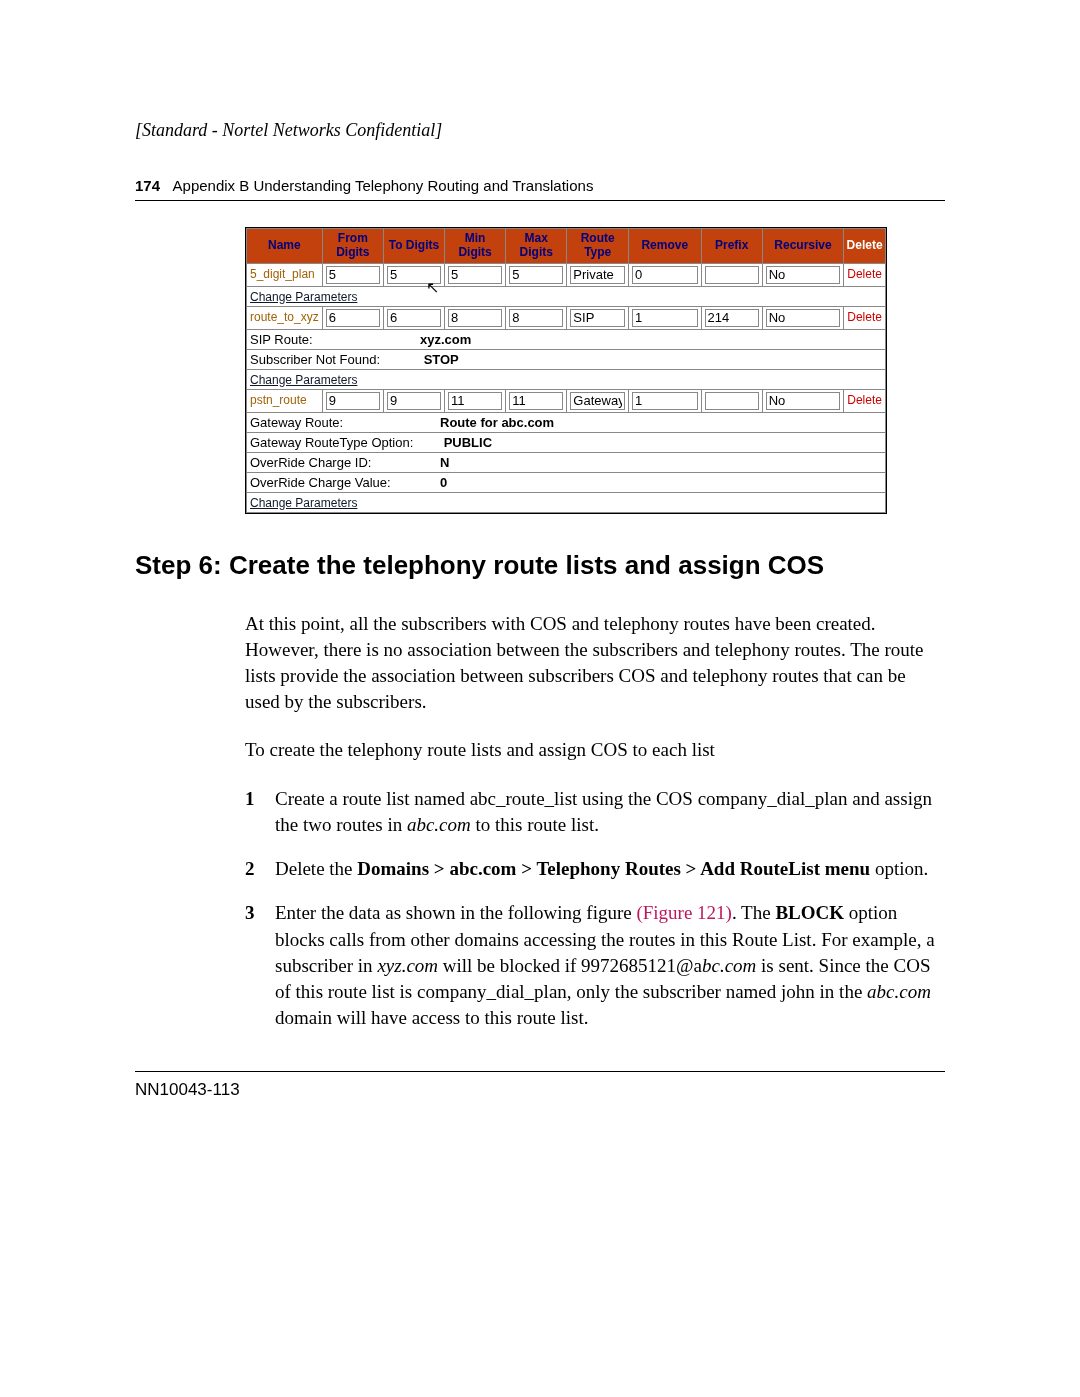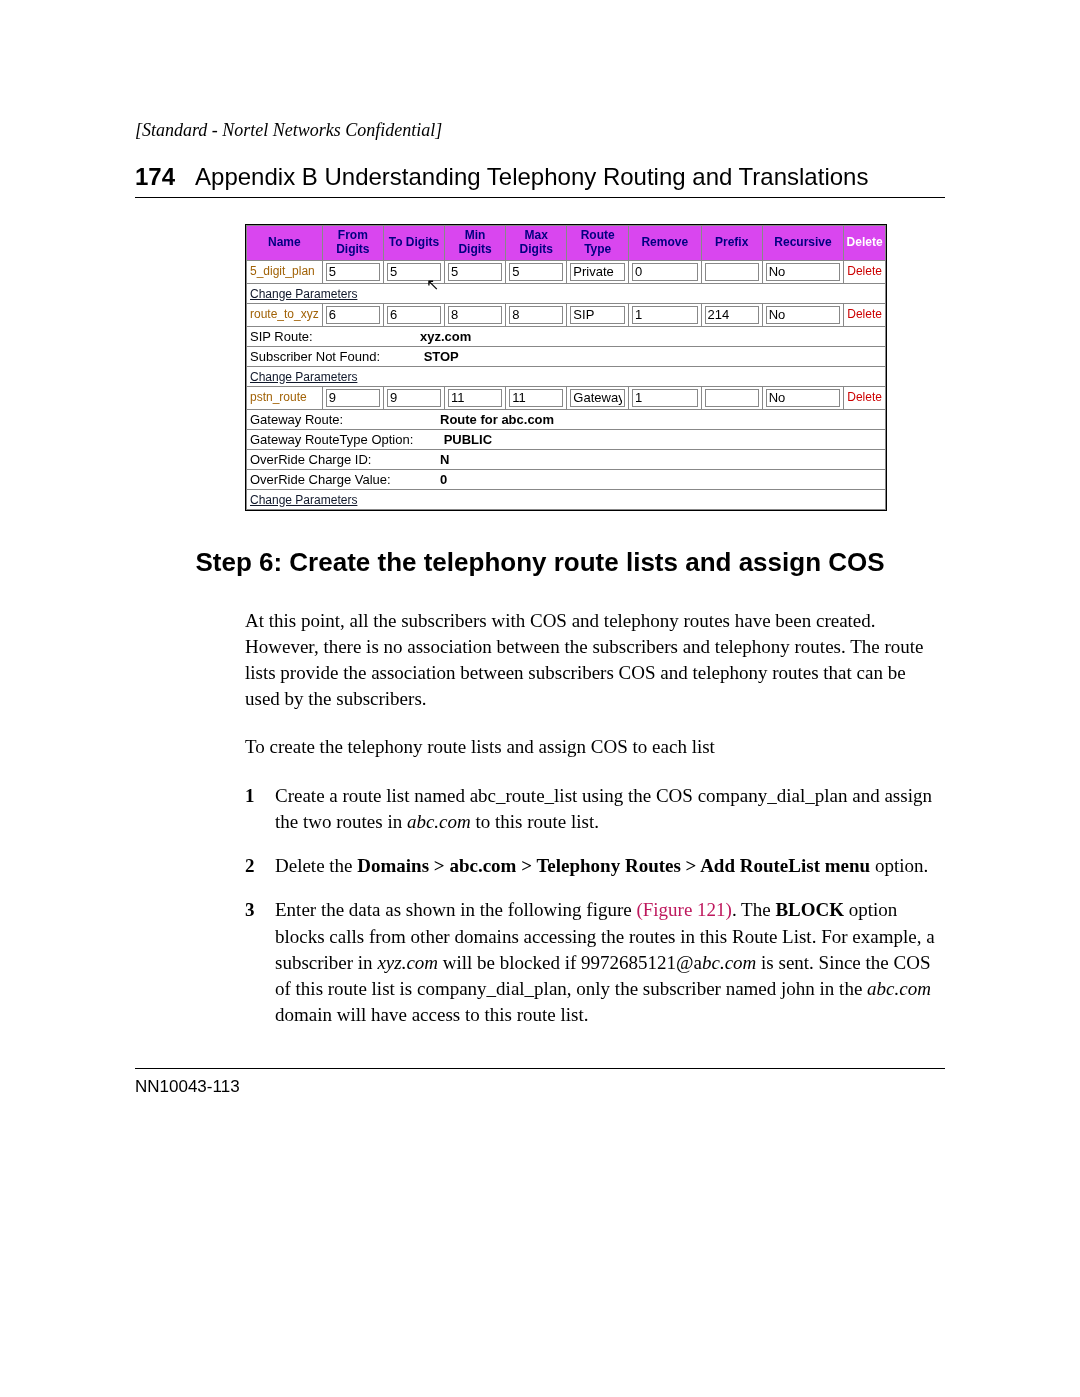--- a/index.html
+++ b/index.html
@@ -12,25 +12,25 @@
   .page {
     width: 1080px;
     min-height: 1397px;
     box-sizing: border-box;
     padding: 120px 135px 60px 135px;
     position: relative;
   }
   .confidential {
     font-style: italic;
     font-size: 18px;
-    margin-bottom: 22px;
+    margin-bottom: 36px;
   }
   .header-line {
     font-family: Arial, Helvetica, sans-serif;
-    font-size: 24px;
+    font-size: 15px;
     border-bottom: 1px solid #000;
     padding-bottom: 6px;
     margin-bottom: 26px;
   }
   .header-line .pgnum { font-weight: bold; }
   .fig-caption {
     font-family: Arial, Helvetica, sans-serif;
     font-size: 17px;
     margin: 0 0 8px 70px;
   }
@@ -53,21 +53,21 @@
     font-size: 15px;
     padding: 4px 8px 8px 8px;
     font-family: "Courier New", monospace;
     font-stretch: condensed;
   }
   table.routes {
     border-collapse: collapse;
     width: 100%;
   }
   table.routes th {
-    background: #d946ef;
+    background: #c2410c;
     color: #000080;
     font-weight: bold;
     font-size: 12px;
     text-align: center;
     padding: 3px 2px;
     border: 1px solid #888;
     line-height: 1.15;
   }
   table.routes th.delete-head {
     color: #fff;
@@ -102,21 +102,20 @@
     font-size: 16px;
     pointer-events: none;
   }
 
   
   .step-heading {
     font-family: Arial, Helvetica, sans-serif;
     font-weight: bold;
     font-size: 26px;
     margin: 36px 0 30px 0;
-    text-align: center;
   }
   .para {
     margin: 0 0 22px 110px;
     font-size: 19px;
     line-height: 1.38;
   }
   ol.steps {
     margin: 0 0 0 110px;
     padding: 0;
     list-style: none;

